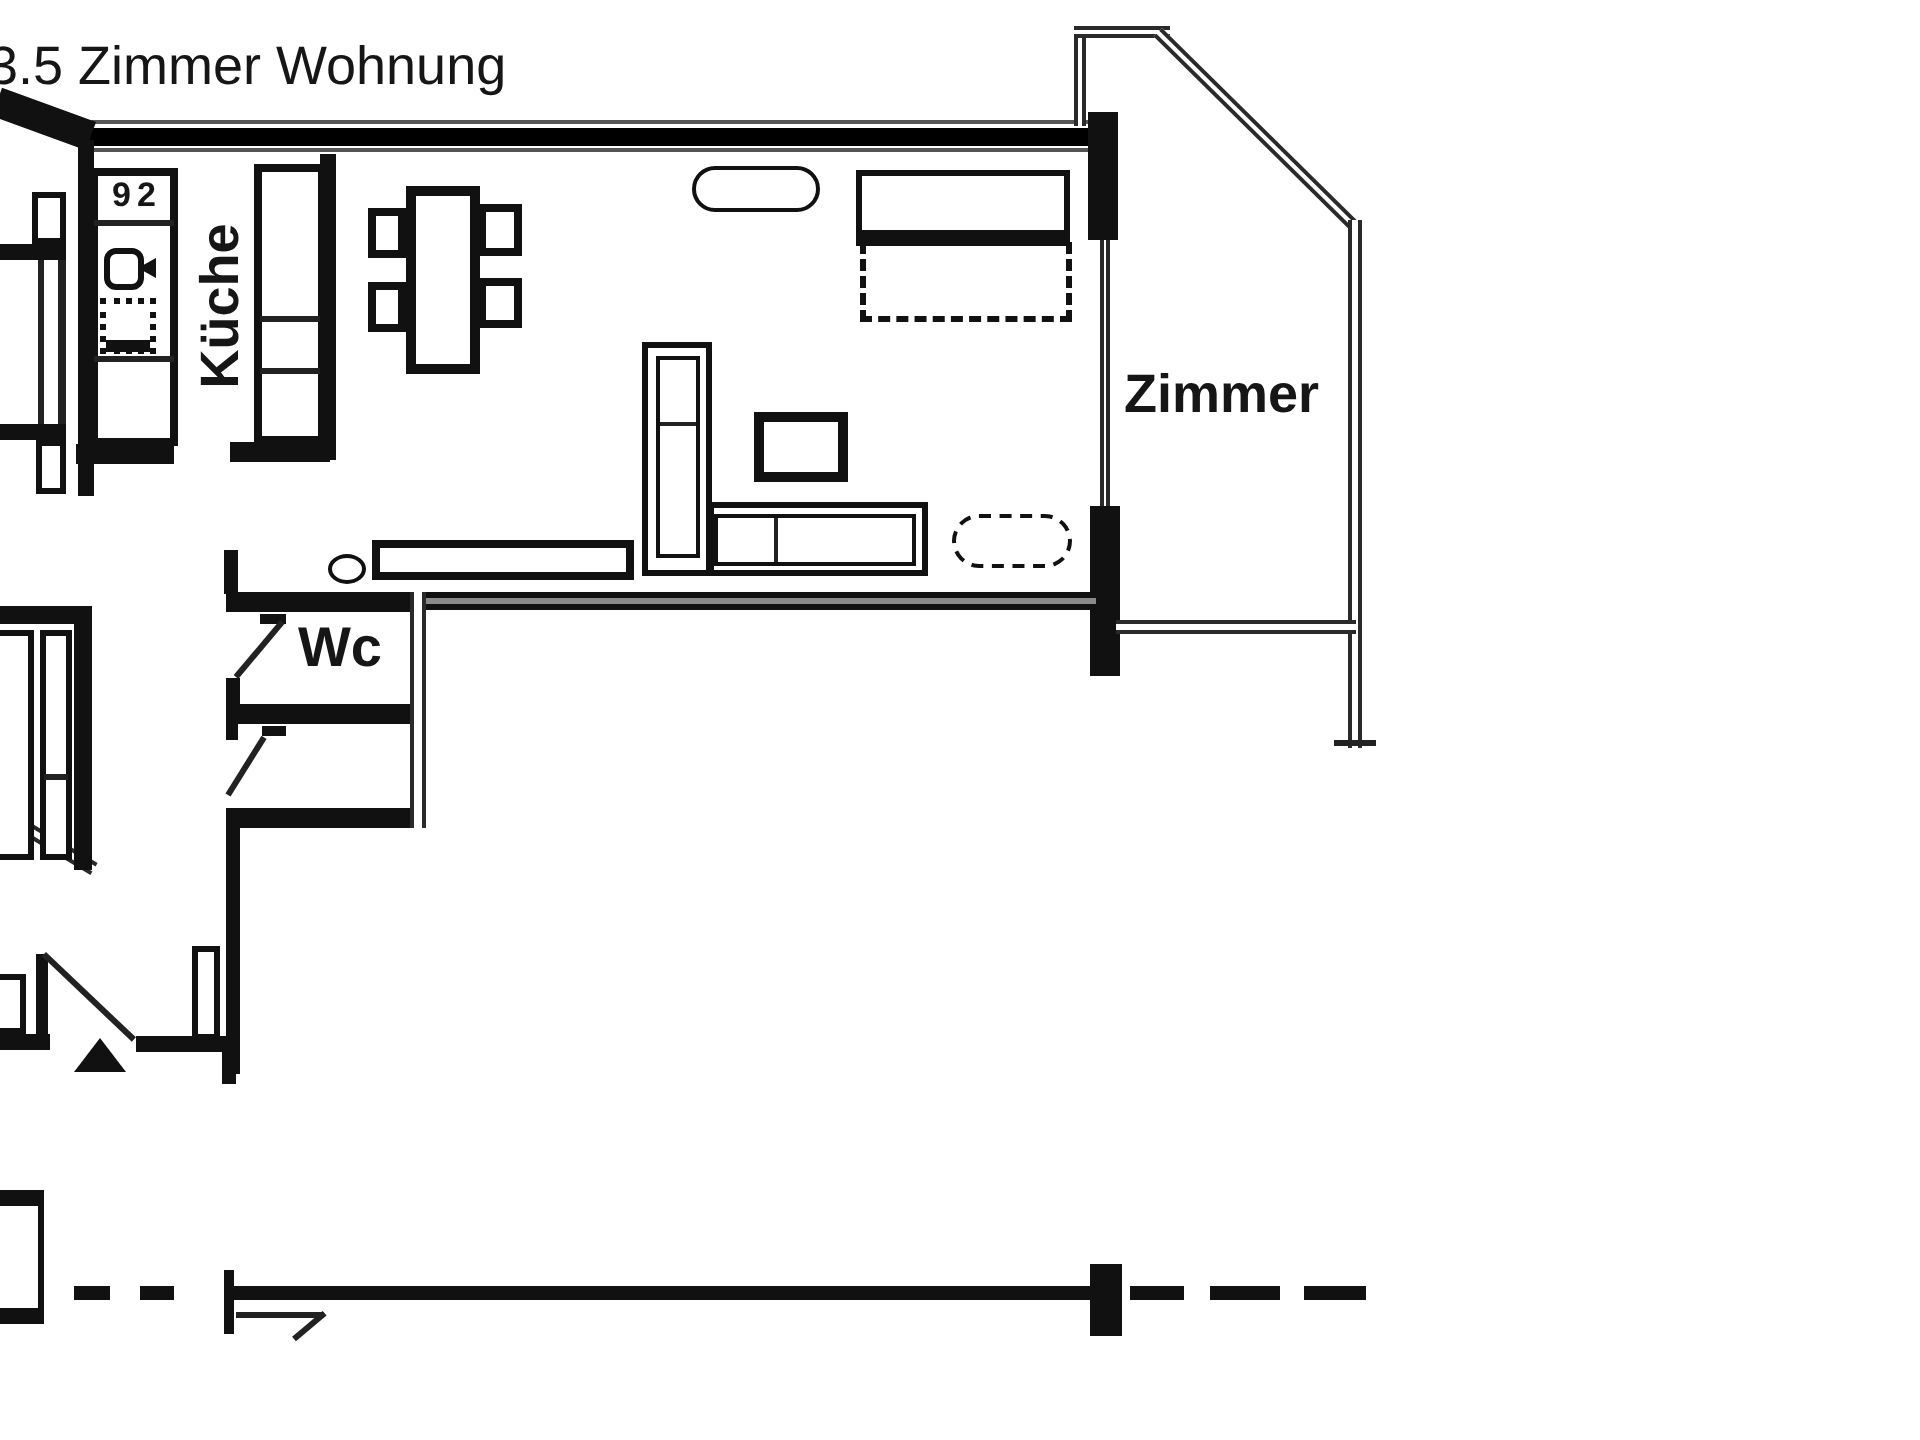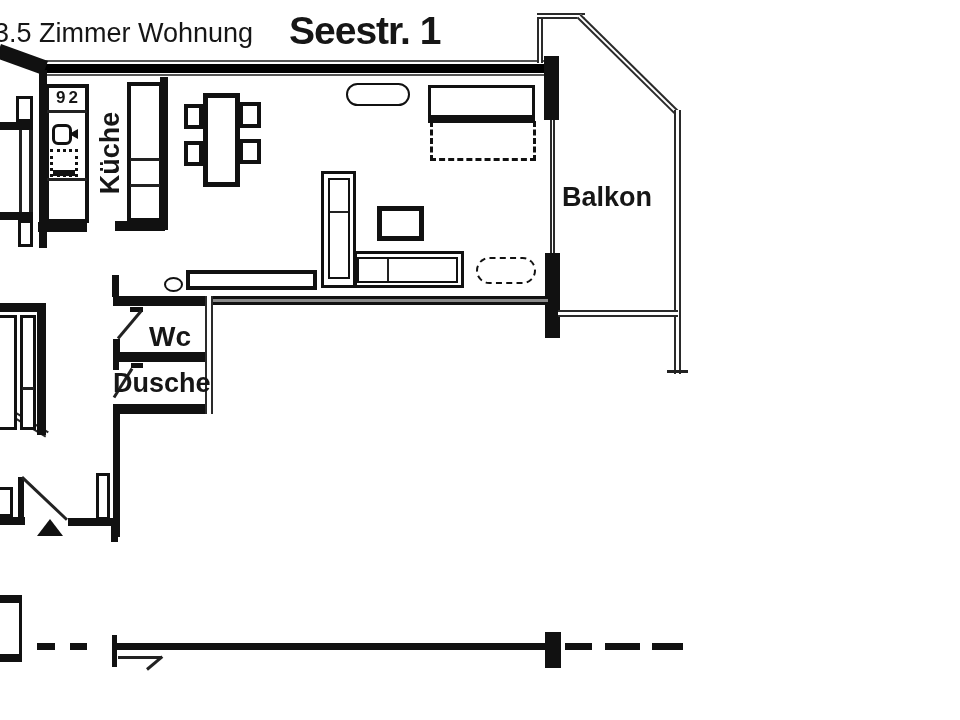--- a/index.html
+++ b/index.html
@@ -12,21 +12,20 @@
   .box{position:absolute;background:#fff;border:3px solid #111;box-sizing:border-box;}
   .lbl{position:absolute;color:#161616;white-space:nowrap;}
   .line{position:absolute;background:#222;}
 </style>
 </head>
 <body>
 
 <div id="plan">
 
   <div class="lbl" style="left:-6px;top:18px;font-size:27px;font-weight:500;">3.5 Zimmer Wohnung</div>
-  <div class="lbl" style="left:289px;top:9px;font-size:39px;font-weight:700;letter-spacing:-1px;">Seestr. 1</div>
 
   <div class="abs" style="left:40px;top:60px;width:517px;height:16px;
               background:linear-gradient(#555 0 2px,#fff 2px 4px,#000 4px 13px,#fff 13px 14px,#555 14px 16px);"></div>
   <div class="w" style="left:-2px;top:61px;width:50px;height:15px;transform-origin:100% 0;transform:rotate(20deg);"></div>
 
   <div class="w" style="left:39px;top:70px;width:8px;height:178px;"></div>
   <div class="w" style="left:38px;top:222px;width:49px;height:10px;"></div>
   <div class="w" style="left:160px;top:77px;width:8px;height:153px;"></div>
   <div class="w" style="left:115px;top:221px;width:50px;height:10px;"></div>
   <div class="dlh" style="left:-3px;top:431px;width:50px;height:7px;transform-origin:100% 50%;transform:rotate(31deg);"></div>
@@ -113,24 +112,23 @@
   <div class="box" style="left:186px;top:270px;width:131px;height:20px;border-width:4px;"></div>
   <div class="abs" style="left:164px;top:277px;width:19px;height:15px;border:2px solid #111;border-radius:50%;box-sizing:border-box;"></div>
   <div class="abs" style="left:476px;top:257px;width:60px;height:27px;border:2.5px dashed #111;border-radius:14px;box-sizing:border-box;"></div>
 
   <div class="dlv" style="left:537px;top:13px;width:6px;height:50px;"></div>
   <div class="dlh" style="left:537px;top:13px;width:48px;height:6px;"></div>
   <div class="dlh" style="left:581px;top:14px;width:139px;height:6px;transform-origin:0 0;transform:rotate(44.6deg);"></div>
   <div class="dlv" style="left:674px;top:110px;width:7px;height:264px;"></div>
   <div class="line" style="left:667px;top:370px;width:21px;height:3px;"></div>
   <div class="dlh" style="left:558px;top:310px;width:120px;height:7px;"></div>
-  <div class="lbl" style="left:562px;top:182px;font-size:27px;font-weight:700;">Balkon</div>
+  <div class="lbl" style="left:562px;top:182px;font-size:27px;font-weight:700;">Zimmer</div>
 
-  <div class="lbl" style="left:149px;top:321px;font-size:28px;font-weight:700;">Wc</div>
-  <div class="lbl" style="left:113px;top:368px;font-size:27px;font-weight:700;">Dusche</div>
+  <div class="lbl" style="left:149px;top:308px;font-size:28px;font-weight:700;">Wc</div>
 
   <div class="abs" style="left:-4px;top:595px;width:26px;height:67px;border-top:8px solid #111;border-right:3px solid #111;border-bottom:8px solid #111;box-sizing:border-box;"></div>
   <div class="w" style="left:37px;top:643px;width:18px;height:7px;"></div>
   <div class="w" style="left:70px;top:643px;width:17px;height:7px;"></div>
   <div class="w" style="left:112px;top:635px;width:5px;height:32px;"></div>
   <div class="w" style="left:117px;top:643px;width:429px;height:7px;"></div>
   <div class="w" style="left:545px;top:632px;width:16px;height:36px;"></div>
   <div class="w" style="left:565px;top:643px;width:27px;height:7px;"></div>
   <div class="w" style="left:605px;top:643px;width:35px;height:7px;"></div>
   <div class="w" style="left:652px;top:643px;width:31px;height:7px;"></div>

